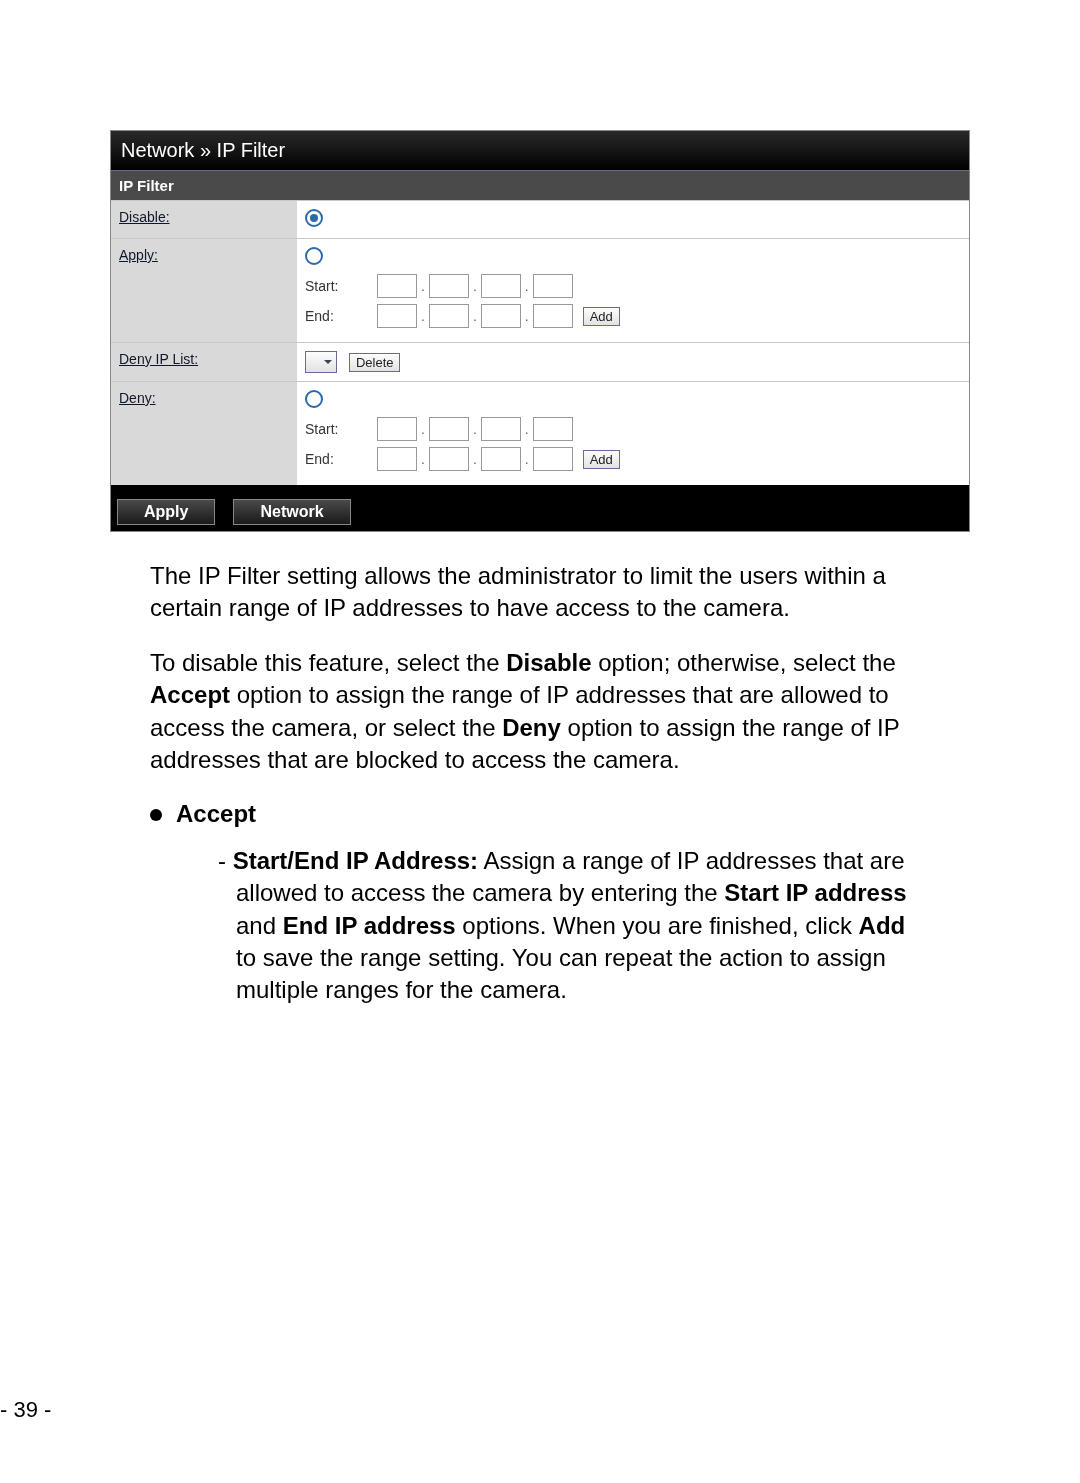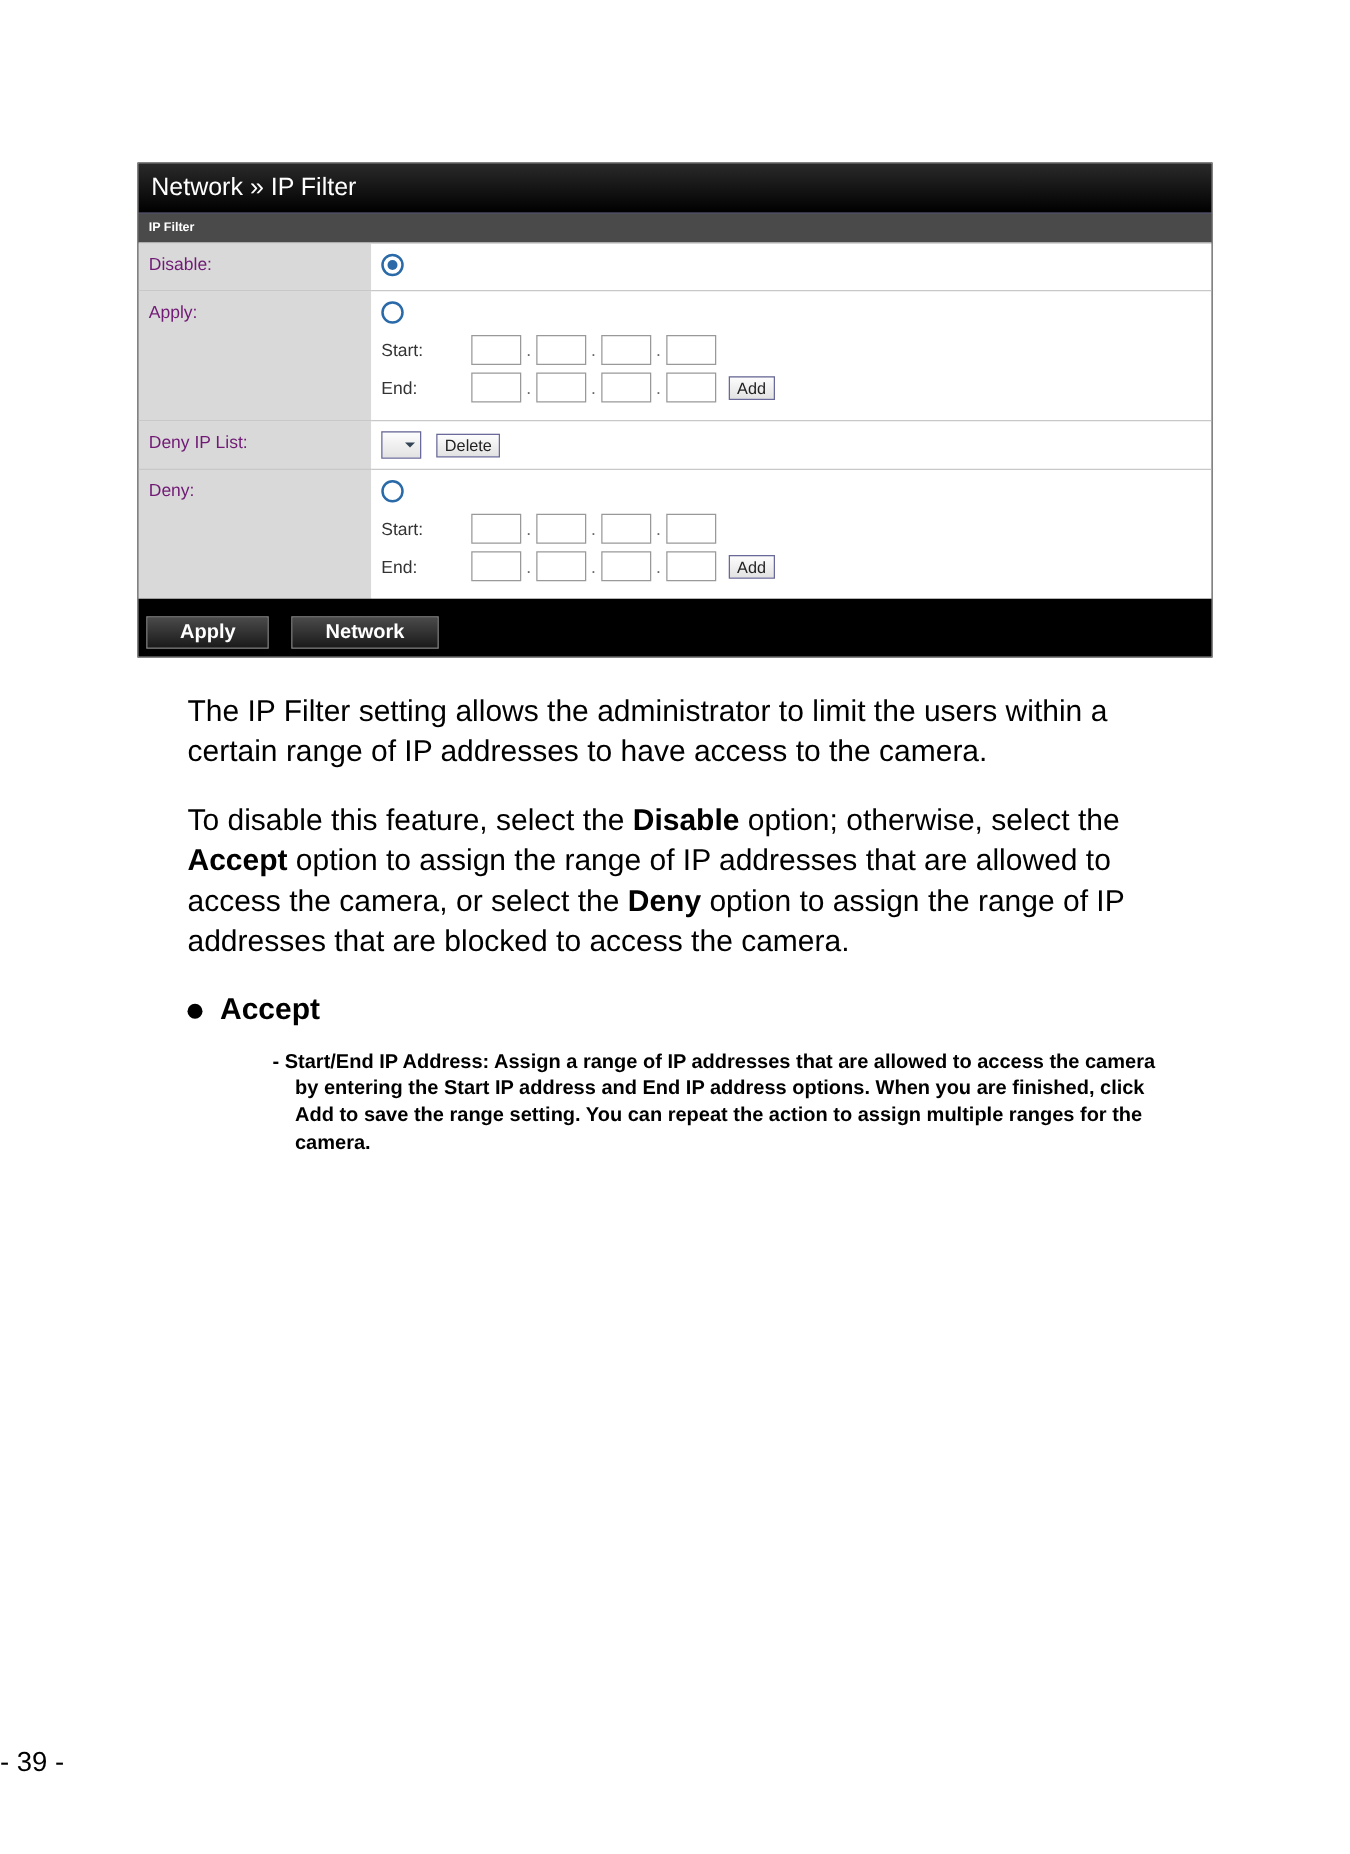--- a/index.html
+++ b/index.html
@@ -23,38 +23,39 @@
     color: #fff;
     font-weight: normal;
     font-size: 20px;
     padding: 8px 10px;
     border-bottom: 1px solid #6a6a8a;
   }
   .panel-subheader {
     background: #4a4a4a;
     color: #fff;
     font-weight: bold;
-    font-size: 10px;
+    font-size: 15px;
     padding: 6px 8px;
   }
   .panel-table {
     width: 100%;
     border-collapse: collapse;
     background: #fff;
   }
   .panel-table td {
     border-top: 1px solid #c8c8c8;
     padding: 8px 8px;
     vertical-align: top;
     font-size: 14px;
   }
   .panel-table td.label-cell {
     width: 170px;
     background: #d9d9d9;
-    color: #701a75;
+    color: #0f172a;
+    text-decoration: underline;
   }
   .panel-table td.value-cell {
     background: #fff;
     color: #333;
   }
   .ip-row {
     display: flex;
     align-items: center;
     margin: 6px 0;
   }
@@ -151,26 +152,25 @@
   }
   .bullet .disc {
     width: 12px;
     height: 12px;
     background: #000;
     border-radius: 50%;
     margin-right: 14px;
   }
   .sub-item {
     margin: 14px 0 0 68px;
-    font-size: 16px;
+    font-size: 24px;
     line-height: 1.35;
     text-indent: -18px;
     padding-left: 18px;
     max-width: 700px;
-    font-weight: bold;
   }
   .footer-page {
     position: absolute;
     bottom: 60px;
     width: 100%;
     font-size: 22px;
   }
 </style>
 </head>
 <body>

